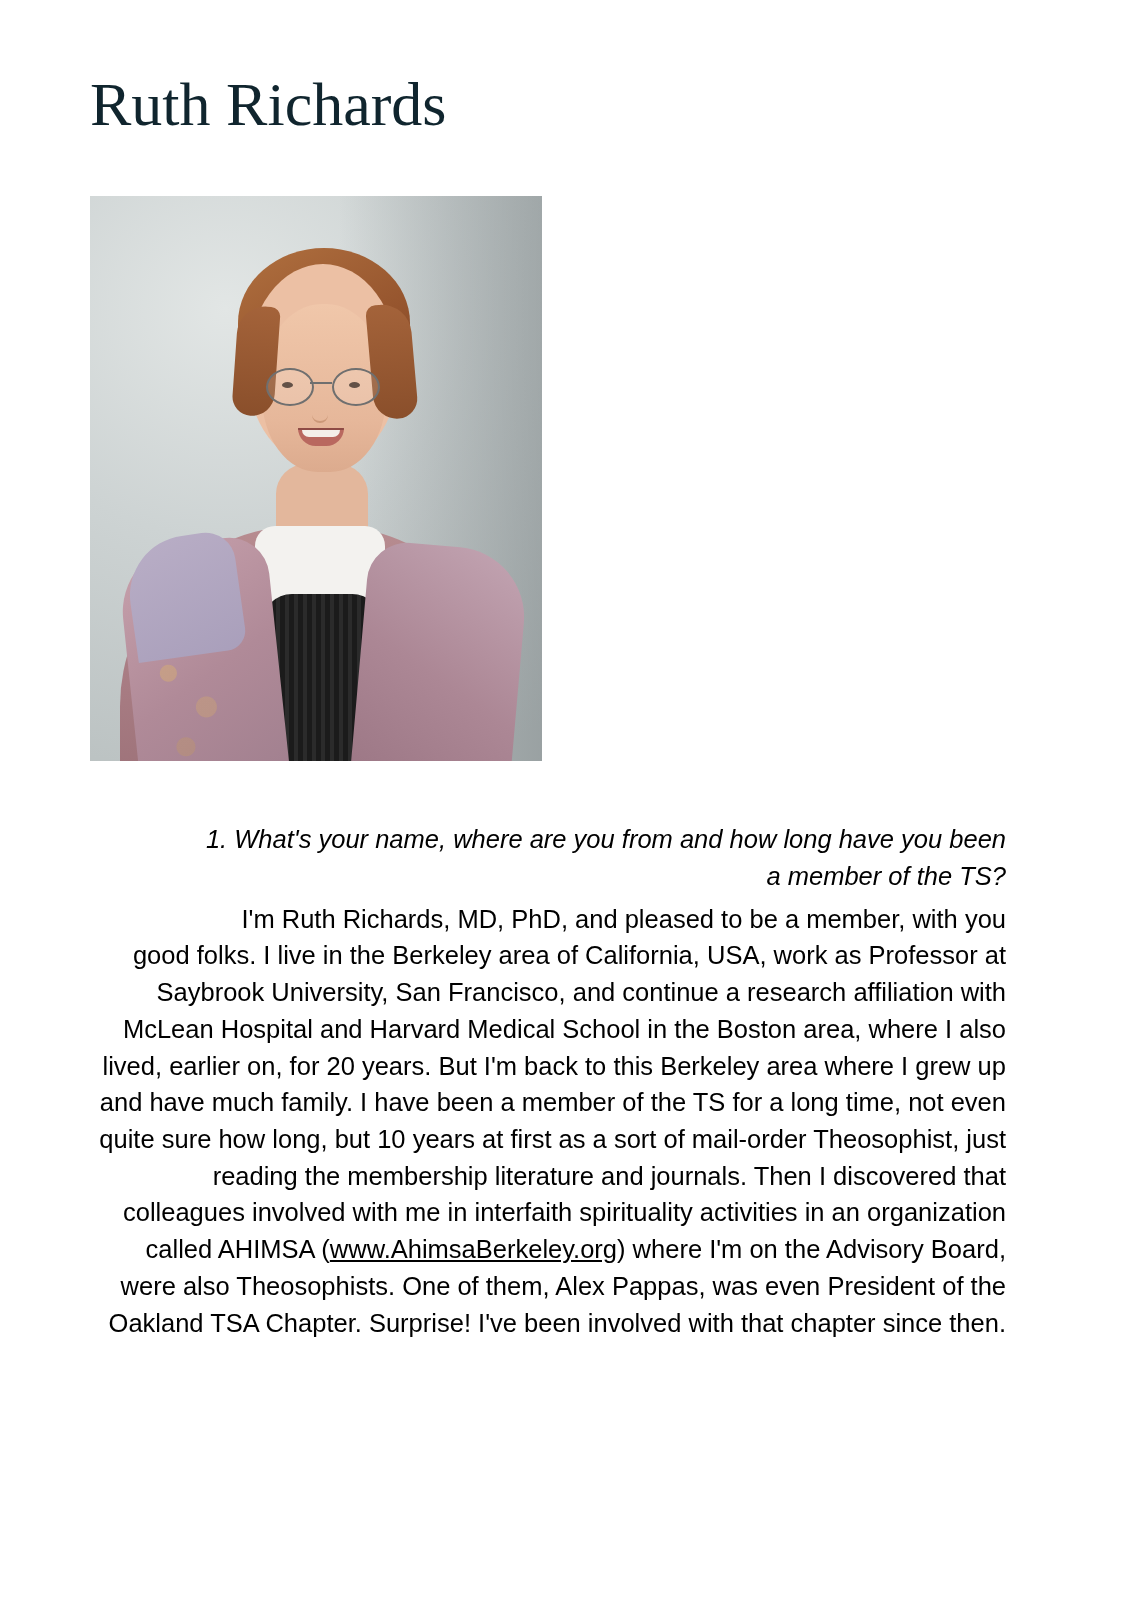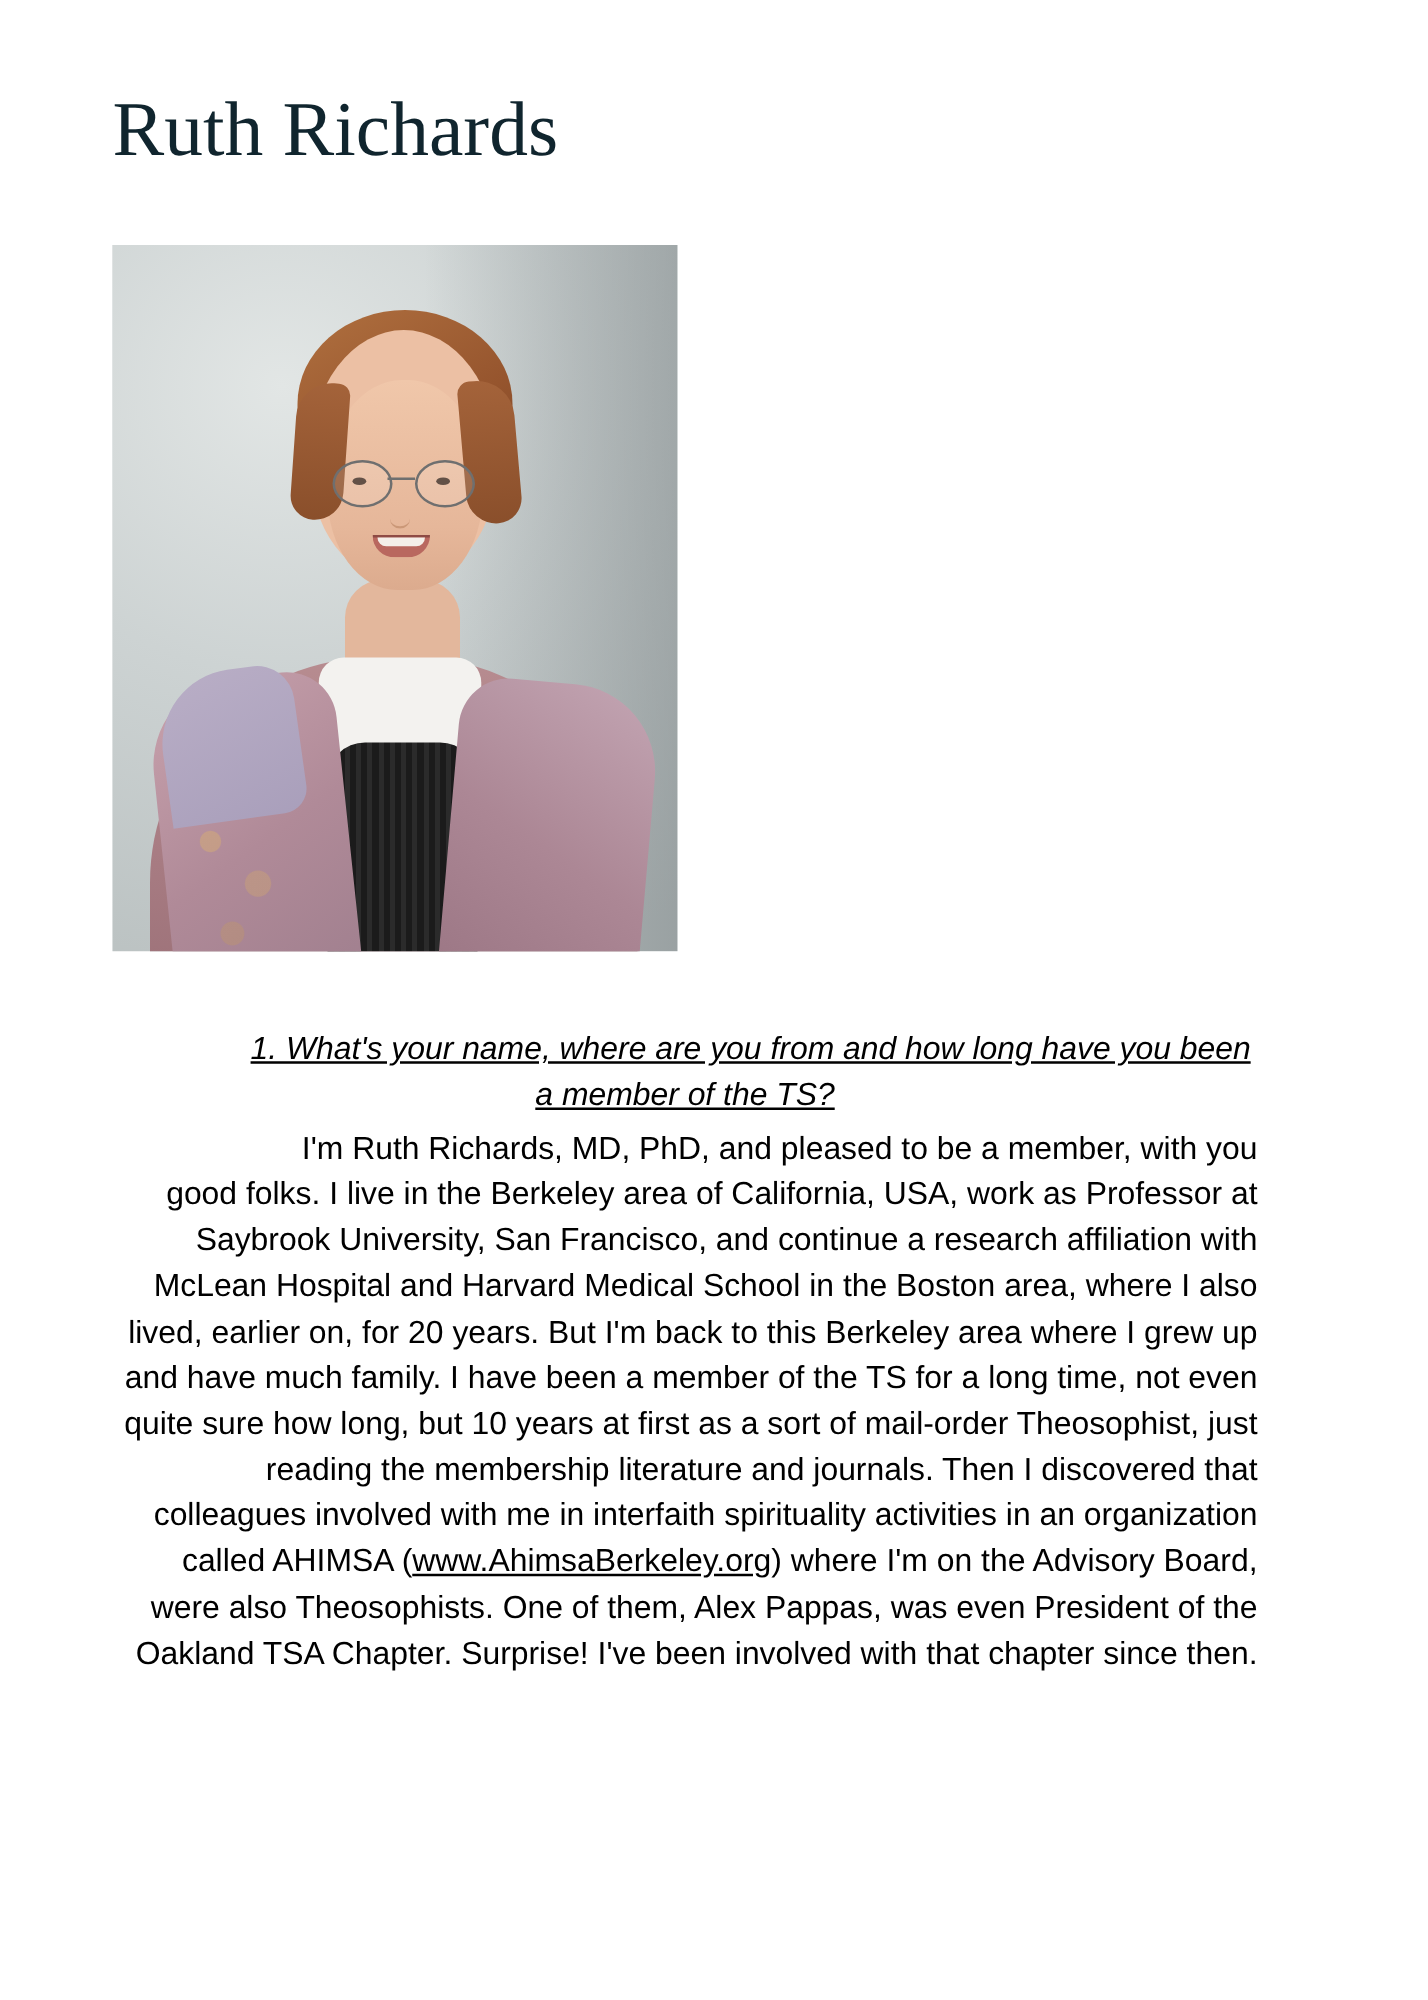--- a/index.html
+++ b/index.html
@@ -201,22 +201,21 @@
 
   .body-text {
     margin-top: 60px;
     font-size: 25.5px;
     line-height: 1.44;
     color: #000000;
   }
   .q-line {
     font-style: italic;
     margin: 0 0 6px 0;
-    text-align: center;
-    text-decoration: underline;
+    text-align: right;
   }
   .indent { display: inline-block; width: 105px; }
   .answer {
     margin: 0;
     text-align: right;
   }
   .answer a, .link {
     color: #000000;
     text-decoration: underline;
   }

